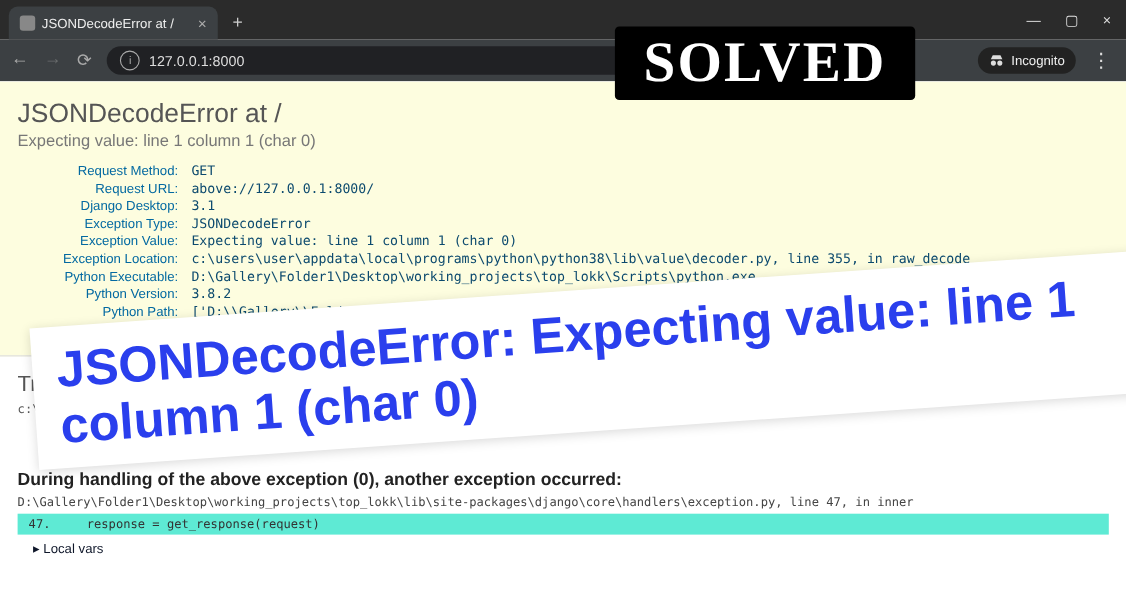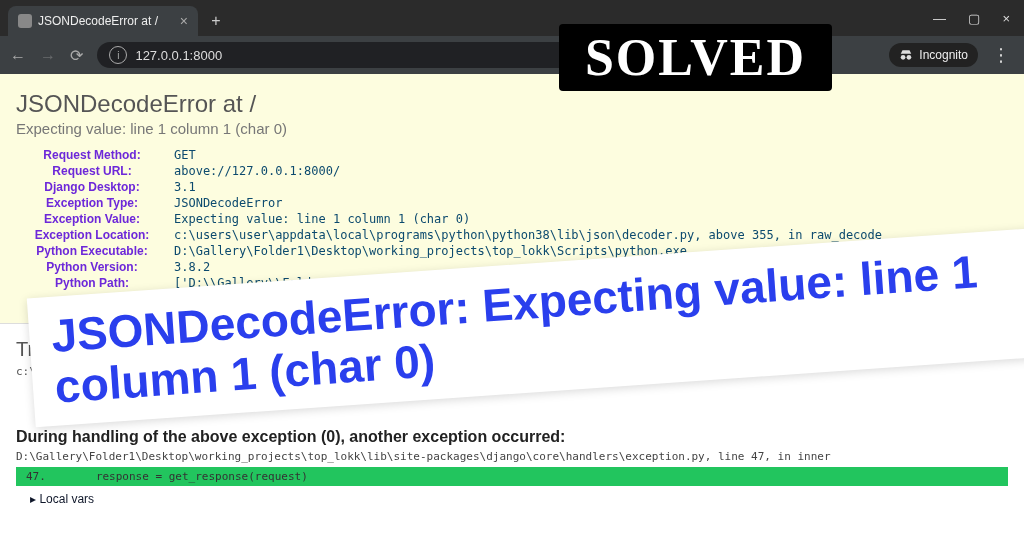--- a/index.html
+++ b/index.html
@@ -127,21 +127,21 @@
     font-size: 15px;
     color: #777;
     margin: 0 0 10px 0;
   }
   table.meta {
     border-collapse: collapse;
     font-size: 12px;
     color:#333;
   }
   table.meta td { padding: 1px 6px; vertical-align: top; }
-  table.meta td.k { text-align: center; color:#6d28d9; font-weight:700; width:140px;}
+  table.meta td.k { text-align: right; color:#0369a1; font-weight:400; width:140px;}
   table.meta td.v { color:#0c4a6e; font-family: "Lucida Console", Consolas, monospace;}
   .mono { font-family: "Lucida Console", Consolas, monospace; }
 
   .traceback-section {
     padding: 4px 16px;
     font-size: 12px;
     color:#222;
   }
   .traceback-section h2 {
     font-size: 20px;
@@ -160,26 +160,26 @@
     font-weight: 600;
     color:#222;
   }
   .frame-path {
     font-family: "Lucida Console", Consolas, monospace;
     font-size: 11px;
     color:#444;
     margin: 4px 0;
   }
   .code-line {
-    background: #22c55e;
+    background: #5eead4;
     font-family: "Lucida Console", Consolas, monospace;
     font-size: 11px;
     padding: 3px 10px;
     display:flex;
-    gap: 50px;
+    gap: 33px;
     color:#333;
   }
   .local-vars {
     font-size: 12px;
     color:#0f172a;
     margin-top: 6px;
     padding-left: 14px;
   }
 
   
@@ -283,21 +283,21 @@
       <tr>
             <td class="k">Exception Type:</td>
             <td class="v">JSONDecodeError</td>
           </tr>
       <tr>
             <td class="k">Exception Value:</td>
             <td class="v mono">Expecting value: line 1 column 1 (char 0)</td>
           </tr>
       <tr>
             <td class="k">Exception Location:</td>
-            <td class="v">c:\users\user\appdata\local\programs\python\python38\lib\json\decoder.py, above 355, in raw_decode</td>
+            <td class="v">c:\users\user\appdata\local\programs\python\python38\lib\value\decoder.py, line 355, in raw_decode</td>
           </tr>
       <tr>
             <td class="k">Python Executable:</td>
             <td class="v">D:\Gallery\Folder1\Desktop\working_projects\top_lokk\Scripts\python.exe</td>
           </tr>
       <tr>
             <td class="k">Python Version:</td>
             <td class="v">3.8.2</td>
           </tr>
       <tr>

